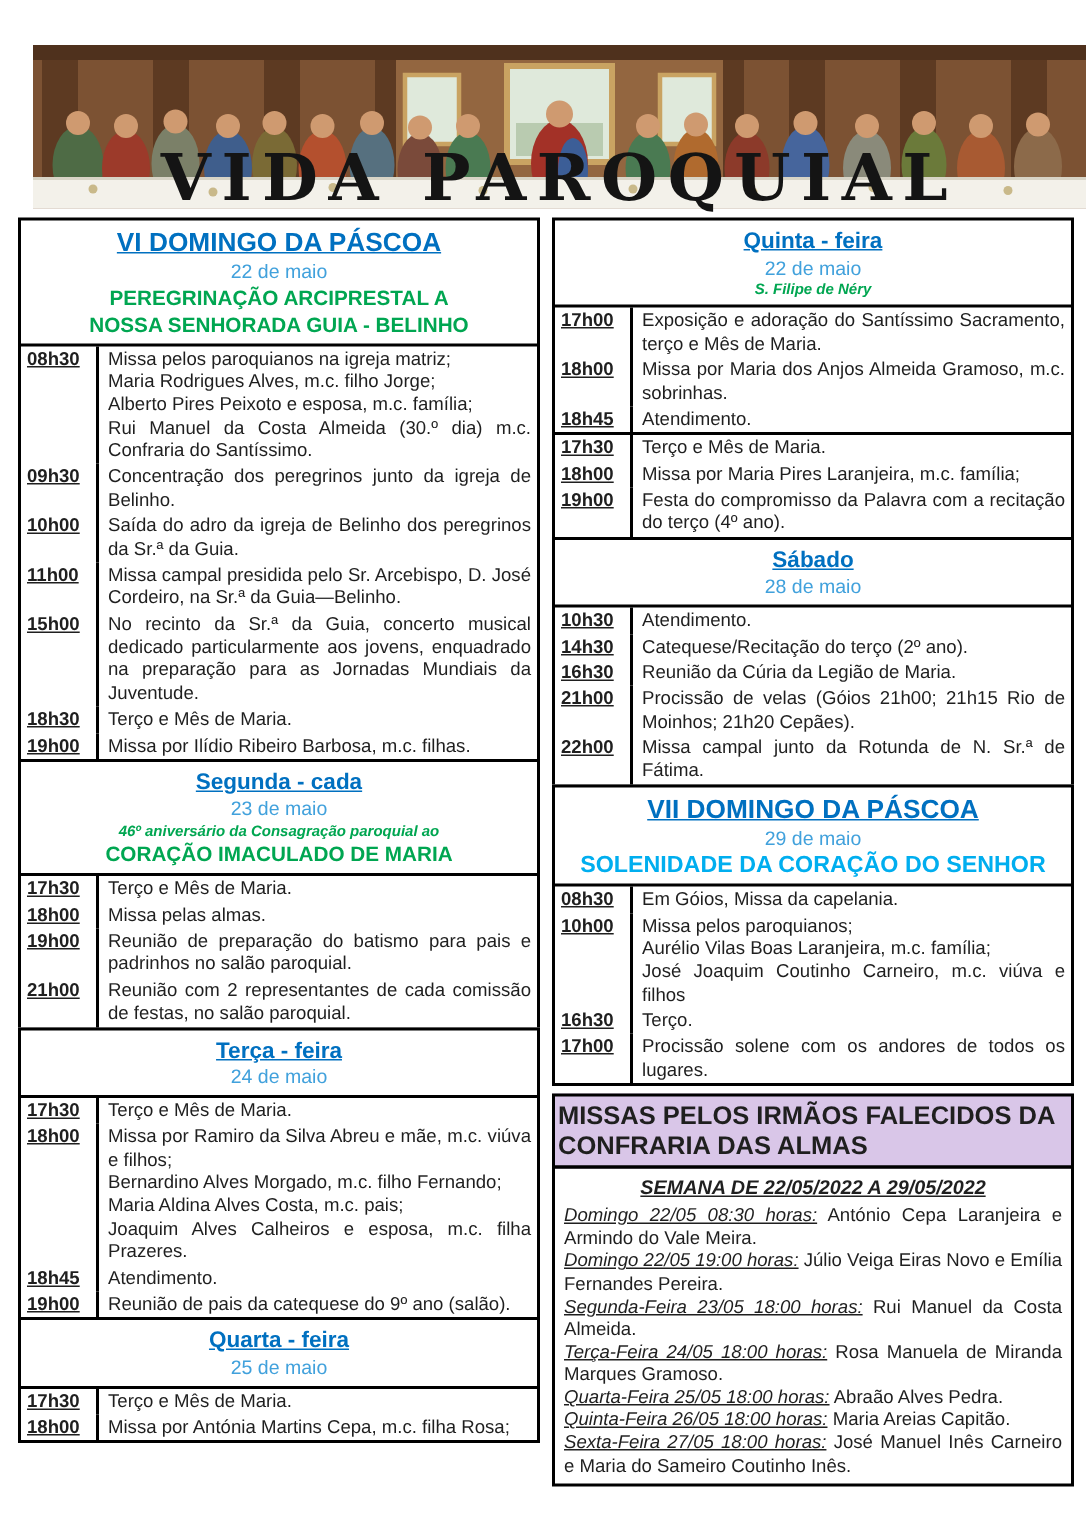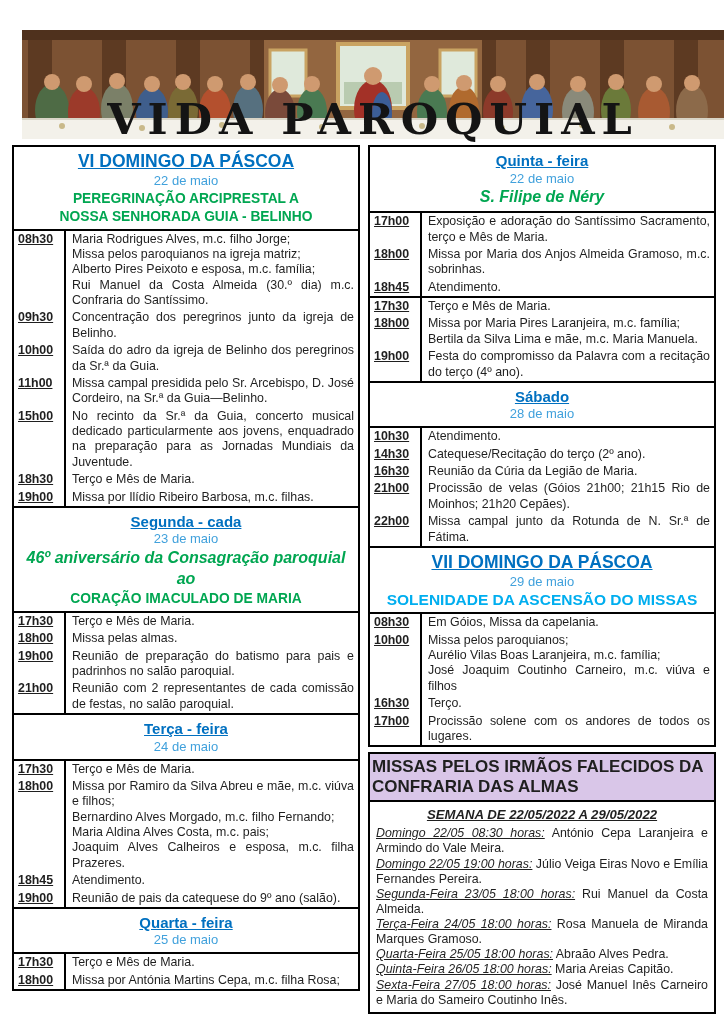--- a/index.html
+++ b/index.html
@@ -29,21 +29,21 @@
   .cols{position:absolute;top:145px;left:12px;right:8px;display:flex;gap:8px;}
   .col{width:348px;flex:0 0 348px;}
   .section{border:2px solid var(--line);background:#fff;}
   .section + .section{margin-top:-2px;}
   .sec-header{border-bottom:2px solid var(--line);text-align:center;padding:4px 2px 3px;}
   .sec-title{font-weight:bold;text-decoration:underline;}
   .sec-title.major{color:var(--blue);font-size:17.5px;line-height:1.25;}
   .sec-title.day{color:var(--blue);font-size:15px;line-height:1.3;}
   .sec-date{color:var(--lightblue);font-size:13px;line-height:1.3;}
   .sub-green-bold{color:var(--green);font-weight:bold;font-size:13.8px;line-height:1.3;}
-  .sub-green-italic{color:var(--green);font-weight:bold;font-style:italic;font-size:16px;line-height:1.3;}
+  .sub-green-italic{color:var(--green);font-weight:bold;font-style:italic;font-size:10px;line-height:1.3;}
   .sub-cyan{color:var(--cyan);font-weight:bold;font-size:15.5px;line-height:1.2;}
   .row{display:flex;align-items:stretch;}
   .time{
     flex:0 0 44px;padding:1px 2px 1px 4px;font-weight:bold;text-decoration:underline;
     font-size:12.4px;line-height:1.24;border-right:2px solid var(--line);
   }
   .content{flex:1;padding:1px 4px 1px 6px;font-size:12.4px;line-height:1.24;min-width:0;}
   .content .line{text-align:justify;}
   .row.note{border-top:2px solid var(--line);}
   .row.note .content .line{font-weight:bold;font-style:italic;font-size:12.2px;line-height:1.16;}
@@ -151,22 +151,22 @@
           <div class="sec-header">
             <div class="sec-title major">VI DOMINGO DA PÁSCOA</div>
             <div class="sec-date">22 de maio</div>
             <div class="sub-green-bold">PEREGRINAÇÃO ARCIPRESTAL A</div>
             <div class="sub-green-bold">NOSSA SENHORADA GUIA - BELINHO</div>
           </div>
           <div class="rows">
             <div class="row">
               <div class="time">08h30</div>
               <div class="content">
+                <div class="line">Missa pelos paroquianos na igreja matriz;</div>
                 <div class="line">Maria Rodrigues Alves, m.c. filho Jorge;</div>
-                <div class="line">Missa pelos paroquianos na igreja matriz;</div>
                 <div class="line">Alberto Pires Peixoto e esposa, m.c. família;</div>
                 <div class="line">Rui Manuel da Costa Almeida (30.º dia) m.c. Confraria do Santíssimo.</div>
               </div>
             </div>
             <div class="row">
               <div class="time">09h30</div>
               <div class="content">
                 <div class="line">Concentração dos peregrinos junto da igreja de Belinho.</div>
               </div>
             </div>
@@ -326,21 +326,20 @@
               <div class="row">
                 <div class="time">17h30</div>
                 <div class="content">
                   <div class="line">Terço e Mês de Maria.</div>
                 </div>
               </div>
               <div class="row">
                 <div class="time">18h00</div>
                 <div class="content">
                   <div class="line">Missa por Maria Pires Laranjeira, m.c. família;</div>
-                  <div class="line">Bertila da Silva Lima e mãe, m.c. Maria Manuela.</div>
                 </div>
               </div>
               <div class="row">
                 <div class="time">19h00</div>
                 <div class="content">
                   <div class="line">Festa do compromisso da Palavra com a recitação do terço (4º ano).</div>
                 </div>
               </div>
             </div>
           </div>
@@ -379,21 +378,21 @@
                 <div class="content">
                   <div class="line">Missa campal junto da Rotunda de N. Sr.ª de Fátima.</div>
                 </div>
               </div>
             </div>
           </div>
           <div class="section">
             <div class="sec-header">
               <div class="sec-title major">VII DOMINGO DA PÁSCOA</div>
               <div class="sec-date">29 de maio</div>
-              <div class="sub-cyan">SOLENIDADE DA ASCENSÃO DO MISSAS</div>
+              <div class="sub-cyan">SOLENIDADE DA CORAÇÃO DO SENHOR</div>
             </div>
             <div class="rows">
               <div class="row">
                 <div class="time">08h30</div>
                 <div class="content">
                   <div class="line">Em Góios, Missa da capelania.</div>
                 </div>
               </div>
               <div class="row">
                 <div class="time">10h00</div>

